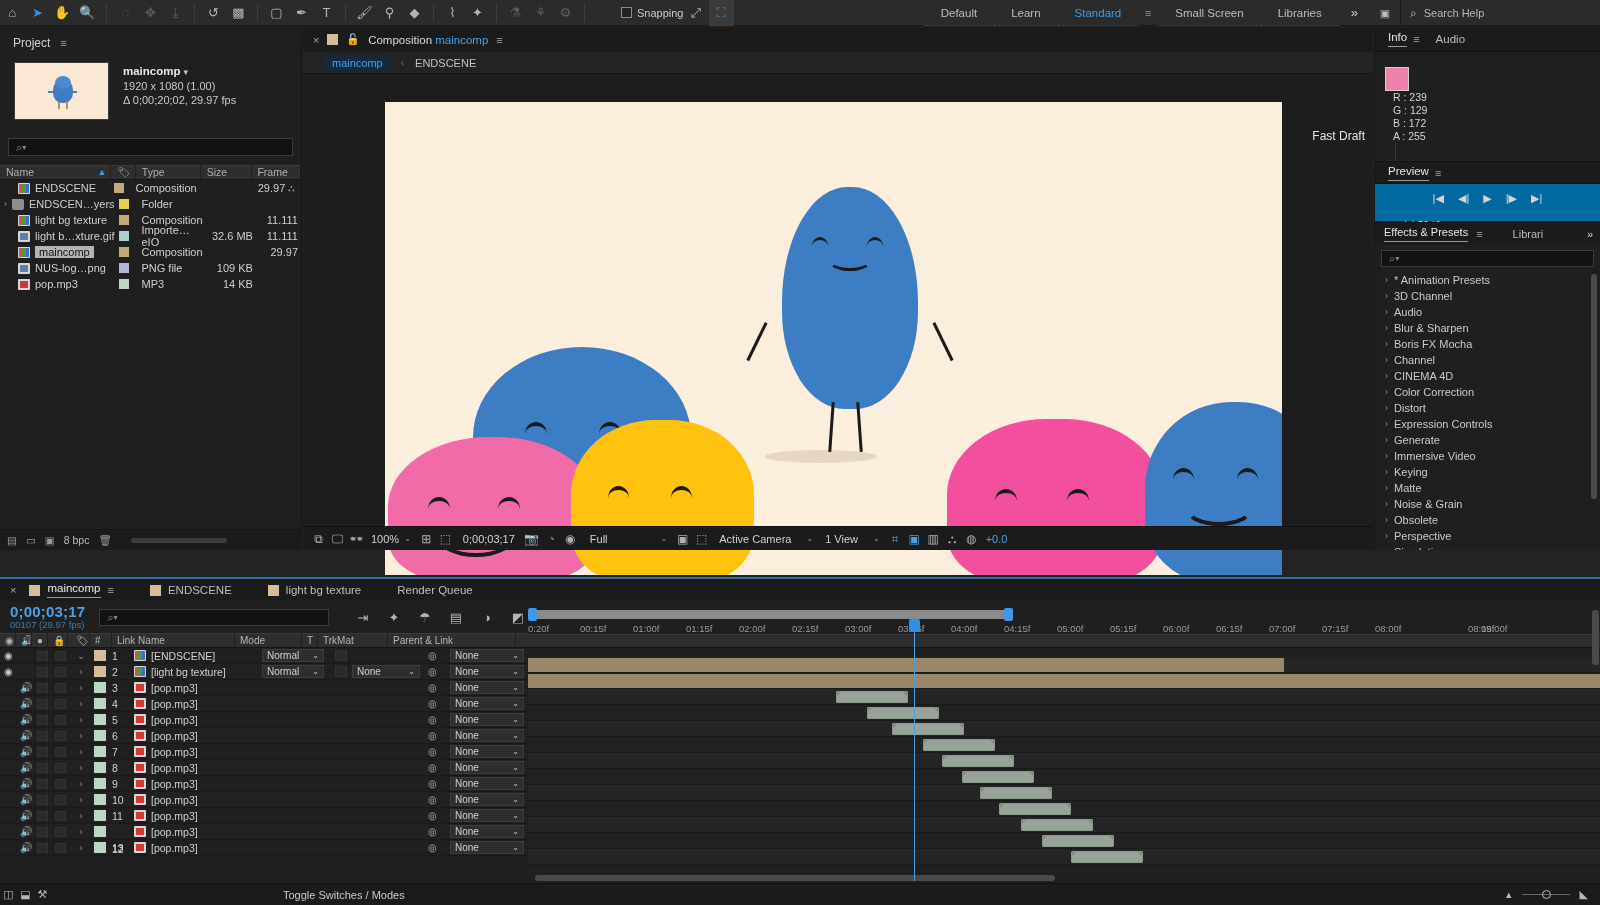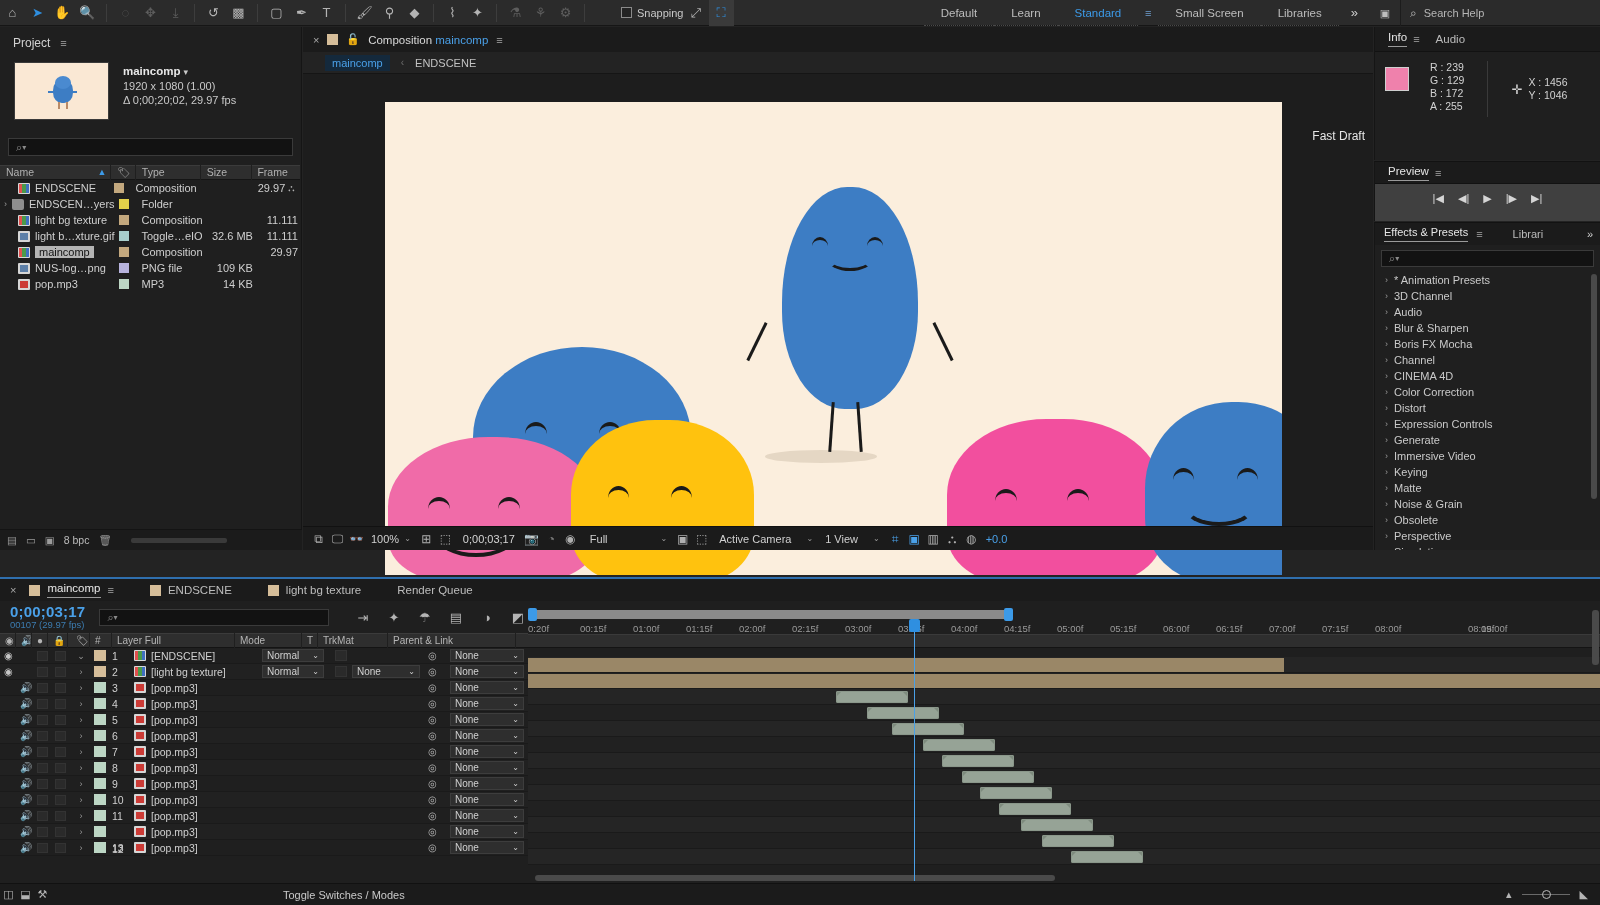--- a/index.html
+++ b/index.html
@@ -132,28 +132,28 @@
     font-size:11px; color:#c5c5c5;
   }
   .cf-ico { width:19px; text-align:center; color:#b0b0b0; cursor:pointer; font-size:12px;}
   .cf-val { padding:0 5px; color:#d0d0d0; cursor:pointer;}
   .cf-chev { color:#9b9b9b; font-size:8px; padding-right:6px; cursor:pointer;}
   .cf-tc { color:#d6d6d6; padding:0 8px; cursor:pointer;}
   .cf-blue { color:#4aa0e8; padding-left:5px;}
 
   
   #info { left:1374px; top:27px; width:226px; height:133px; background:#1f1f1f; border-left:1px solid #151515;}
-  .info-body { display:flex; padding:9px 0 0 10px; gap:13px; }
+  .info-body { display:flex; padding:9px 0 0 10px; gap:0;flex-direction:column; }
   .info-sw { width:24px; height:24px; background:#ef81ac; border:1px solid #cfcfcf; flex:none; margin-top:6px;}
   .info-rgba { font-size:10.5px; line-height:13px; color:#d2d2d2; padding-left:8px;}
   .info-div { width:1px; background:#3a3a3a; margin:0 10px; height:56px;}
   .info-xy { font-size:10.5px; line-height:13px; color:#d2d2d2; padding-top:12px; display:flex; gap:5px;}
   .plus { color:#d2d2d2; font-size:13px; align-self:center;}
 
-  #preview { left:1374px; top:161px; width:226px; height:60px; background:#404040; border-left:1px solid #151515;
+  #preview { left:1374px; top:161px; width:226px; height:60px; background:#0369a1; border-left:1px solid #151515;
              border-top:1px solid #121212;}
   .prev-btns { display:flex; justify-content:center; gap:14px; padding-top:8px; color:#d5d5d5; font-size:11px;}
   .prev-btns span { cursor:pointer; }
 
   #effects { left:1374px; top:222px; width:226px; height:328px; background:#1f1f1f;
              border-left:1px solid #151515; border-top:1px solid #121212;}
   .eff-tabs { height:22px; display:flex; align-items:center; gap:8px; padding-left:9px; background:#1b1b1b;}
   .eff-tab { font-size:11px; color:#bbb; cursor:pointer;}
   .eff-tab.active { color:#e6e6e6; border-bottom:1px solid #9a9a9a; padding-bottom:3px;}
   .eff-more { margin-left:auto; padding-right:7px; color:#cfcfcf; cursor:pointer;}
@@ -369,21 +369,21 @@
         </div>
         <div class="row">
           <div class="cell-name">
             <span class="disc"></span>
             <span class="ficon file"></span>
             <span class="nmtxt">light b…xture.gif</span>
           </div>
           <div class="cell-sw">
             <span class="swatch" style="background:#a8cfcc"></span>
           </div>
-          <div class="cell-type">Toggle…eIO</div>
+          <div class="cell-type">Importe…eIO</div>
           <div class="cell-size">32.6 MB</div>
           <div class="cell-fr">11.111</div>
         </div>
         <div class="row sel">
           <div class="cell-name">
             <span class="disc"></span>
             <span class="ficon comp"></span>
             <span class="nmtxt">maincomp</span>
           </div>
           <div class="cell-sw">
@@ -705,21 +705,21 @@
       </div>
     </div>
 
     <div class="lay-head">
       <div class="lh" style="width:16px;">◉</div>
       <div class="lh" style="width:16px;">🔊</div>
       <div class="lh" style="width:16px;">●</div>
       <div class="lh" style="width:20px;">🔒</div>
       <div class="lh" style="width:22px;padding-left:8px;">🏷</div>
       <div class="lh" style="width:22px;">#</div>
-      <div class="lh" style="width:123px;">Layer Full</div>
+      <div class="lh" style="width:123px;">Link Name</div>
       <div class="lh" style="width:67px;">Mode</div>
       <div class="lh" style="width:16px;">T</div>
       <div class="lh" style="width:70px;">TrkMat</div>
       <div class="lh" style="width:128px;">Parent &amp; Link</div>
     </div>
 
     <div style="position:relative;">
       <div id="layer-rows">
           <div class="lrow">
             <div class="lc eye">◉</div>

